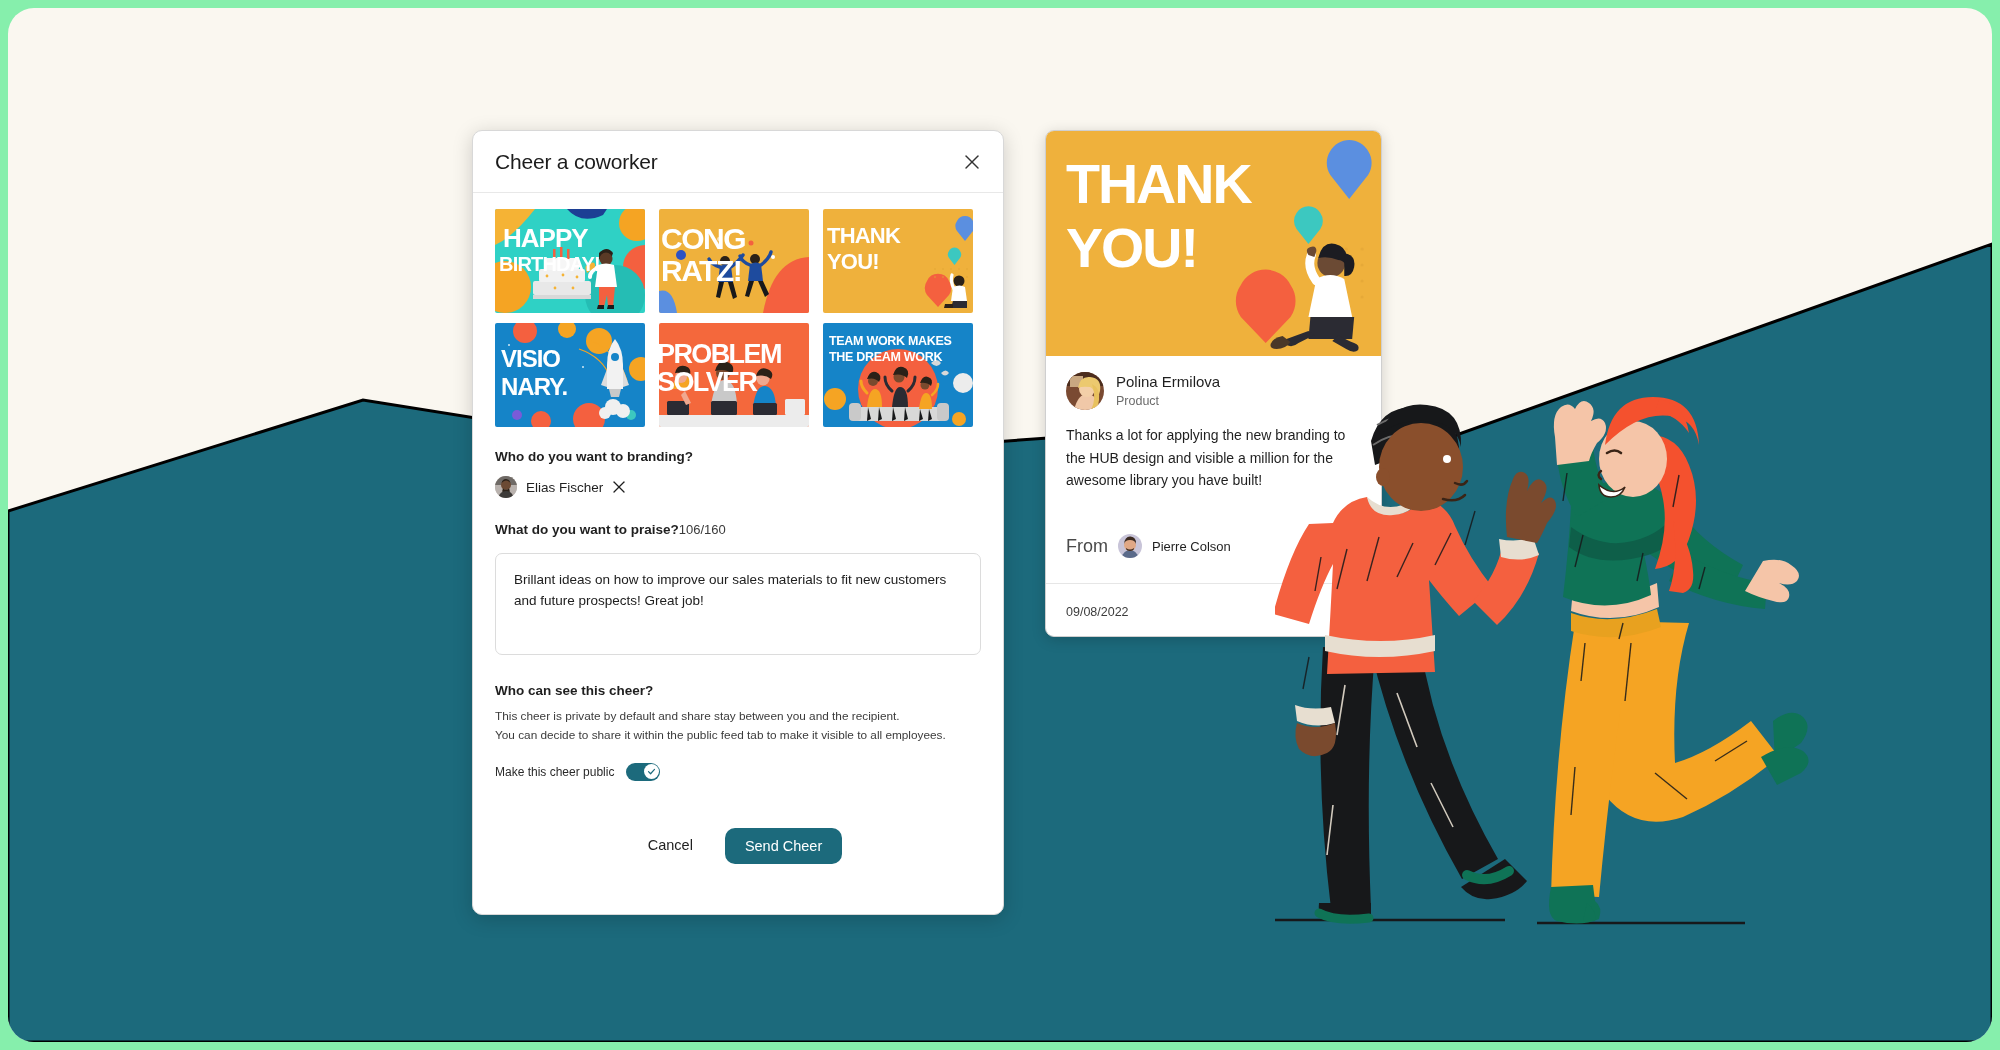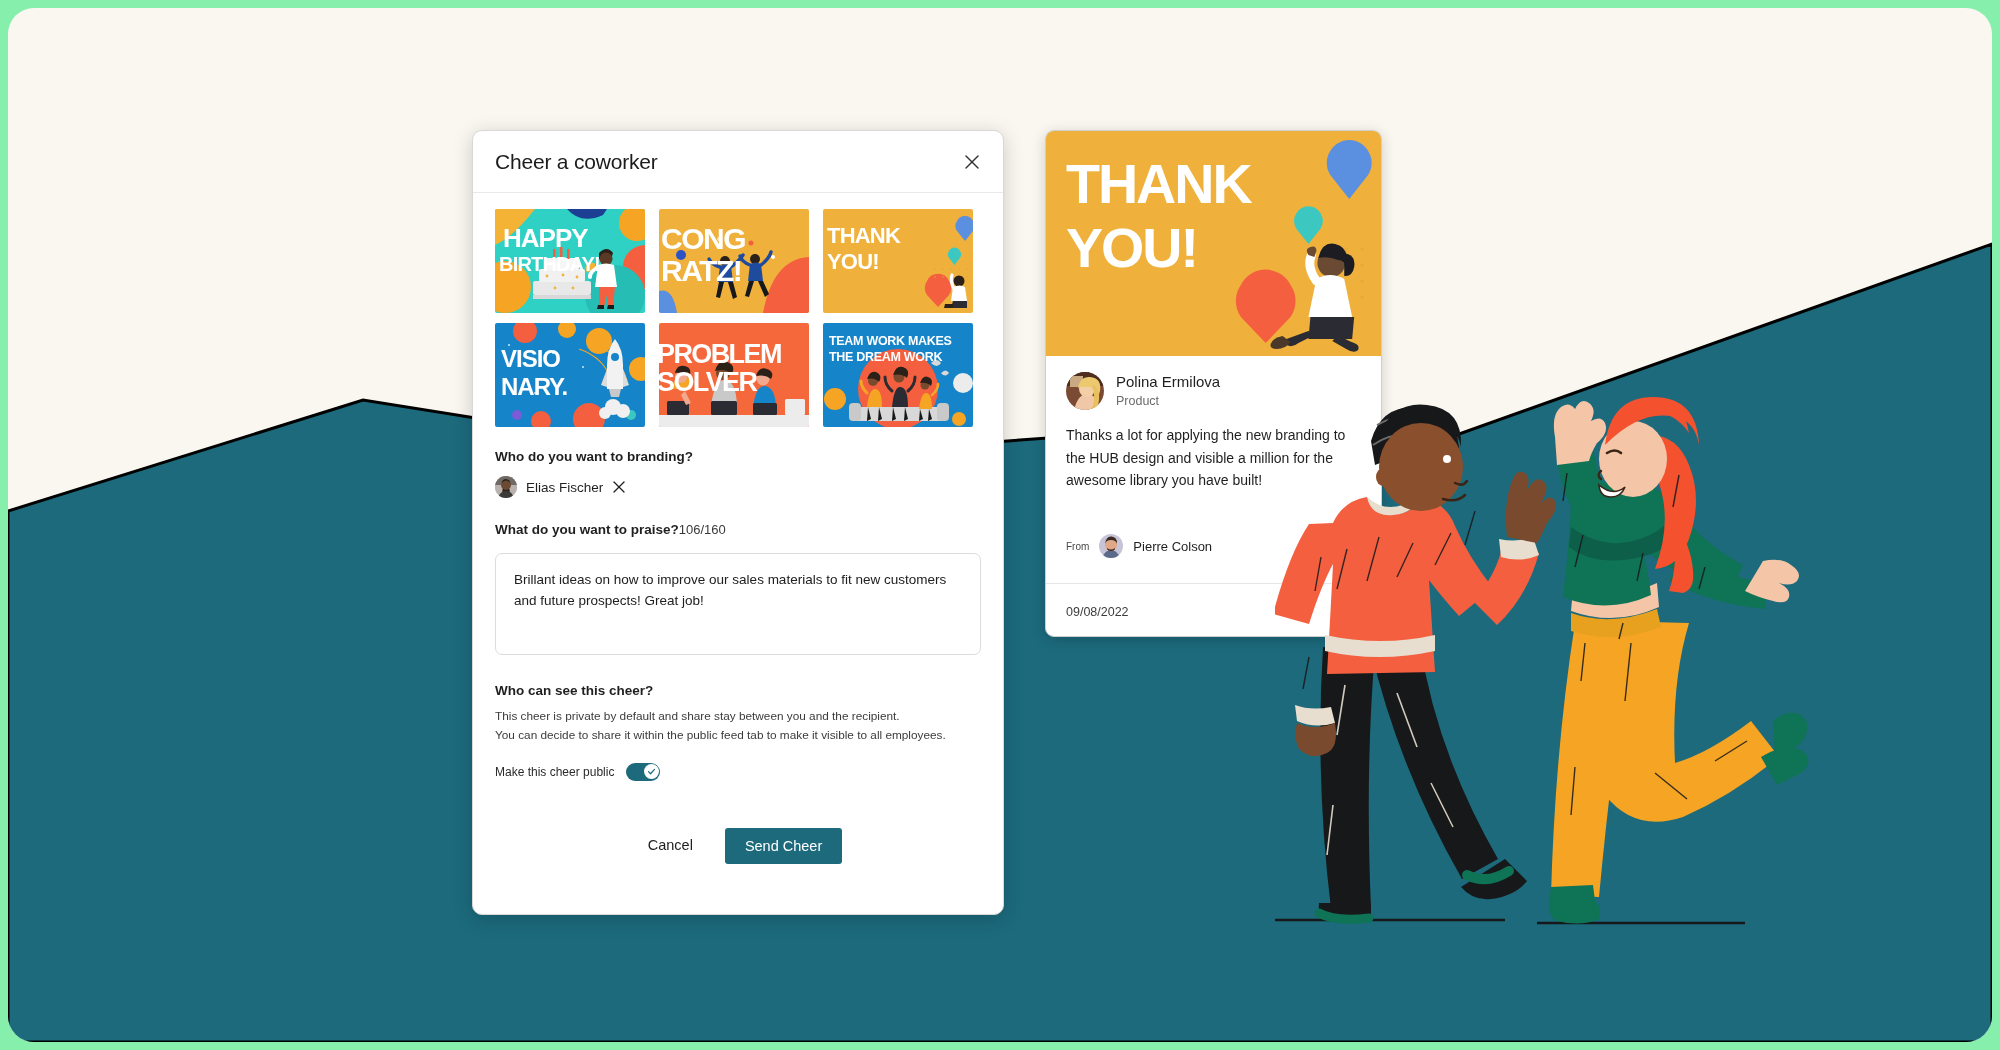--- a/index.html
+++ b/index.html
@@ -144,21 +144,21 @@
     padding: 22px 22px 4px 22px;
   }
   #cancel-btn {
     background: none; border: none;
     font-family: "Liberation Sans", sans-serif;
     font-size: 14.5px; color: #1f1f1f; cursor: pointer;
     padding: 9px 14px;
   }
   #send-btn {
     background: #1c6a7c; color: #fff; border: none;
-    border-radius: 3px;
+    border-radius: 10px;
     font-family: "Liberation Sans", sans-serif;
     font-size: 14.5px; cursor: pointer;
     padding: 10px 20px;
   }
 
   
   #preview-card {
     position: absolute;
     left: 1045px; top: 130px;
     width: 337px; height: 507px;
@@ -171,21 +171,21 @@
   #preview-banner { position: relative; width: 100%; height: 225px; overflow: hidden; }
   #preview-banner svg { position:absolute; left:0; top:0; width:100%; height:100%; display:block; }
   #preview-body { padding: 16px 20px 0 20px; }
   #preview-person { display: flex; align-items: flex-start; gap: 12px; margin-bottom: 14px; }
   .avatar-lg { width: 38px; height: 38px; border-radius: 50%; overflow: hidden; flex:0 0 auto; }
   .avatar-lg svg { width:100%; height:100%; display:block; }
   #preview-name { font-size: 15px; color: #1f1f1f; font-weight: normal; line-height: 1.3; }
   #preview-role { font-size: 12.5px; color: #6b6b6b; margin-top: 2px; }
   #preview-message { font-size: 14px; color: #1f1f1f; line-height: 1.62; }
   #preview-from-row { display: flex; align-items: center; gap: 10px; margin-top: 42px; }
-  #preview-from-label { font-size: 10px; color: #4a4a4a; }
+  #preview-from-label { font-size: 18px; color: #4a4a4a; }
   .avatar-sm { width: 24px; height: 24px; border-radius: 50%; overflow: hidden; flex:0 0 auto; }
   .avatar-sm svg { width:100%; height:100%; display:block; }
   #preview-from-name { font-size: 13px; color: #1f1f1f; }
   #preview-divider { position:absolute; left:0; right:0; bottom: 52px; height: 1px; background: #e6e6e6; }
   #preview-date {
     position: absolute; left: 20px; bottom: 17px;
     font-size: 12.5px; color: #3c3c3c;
   }
 
   

